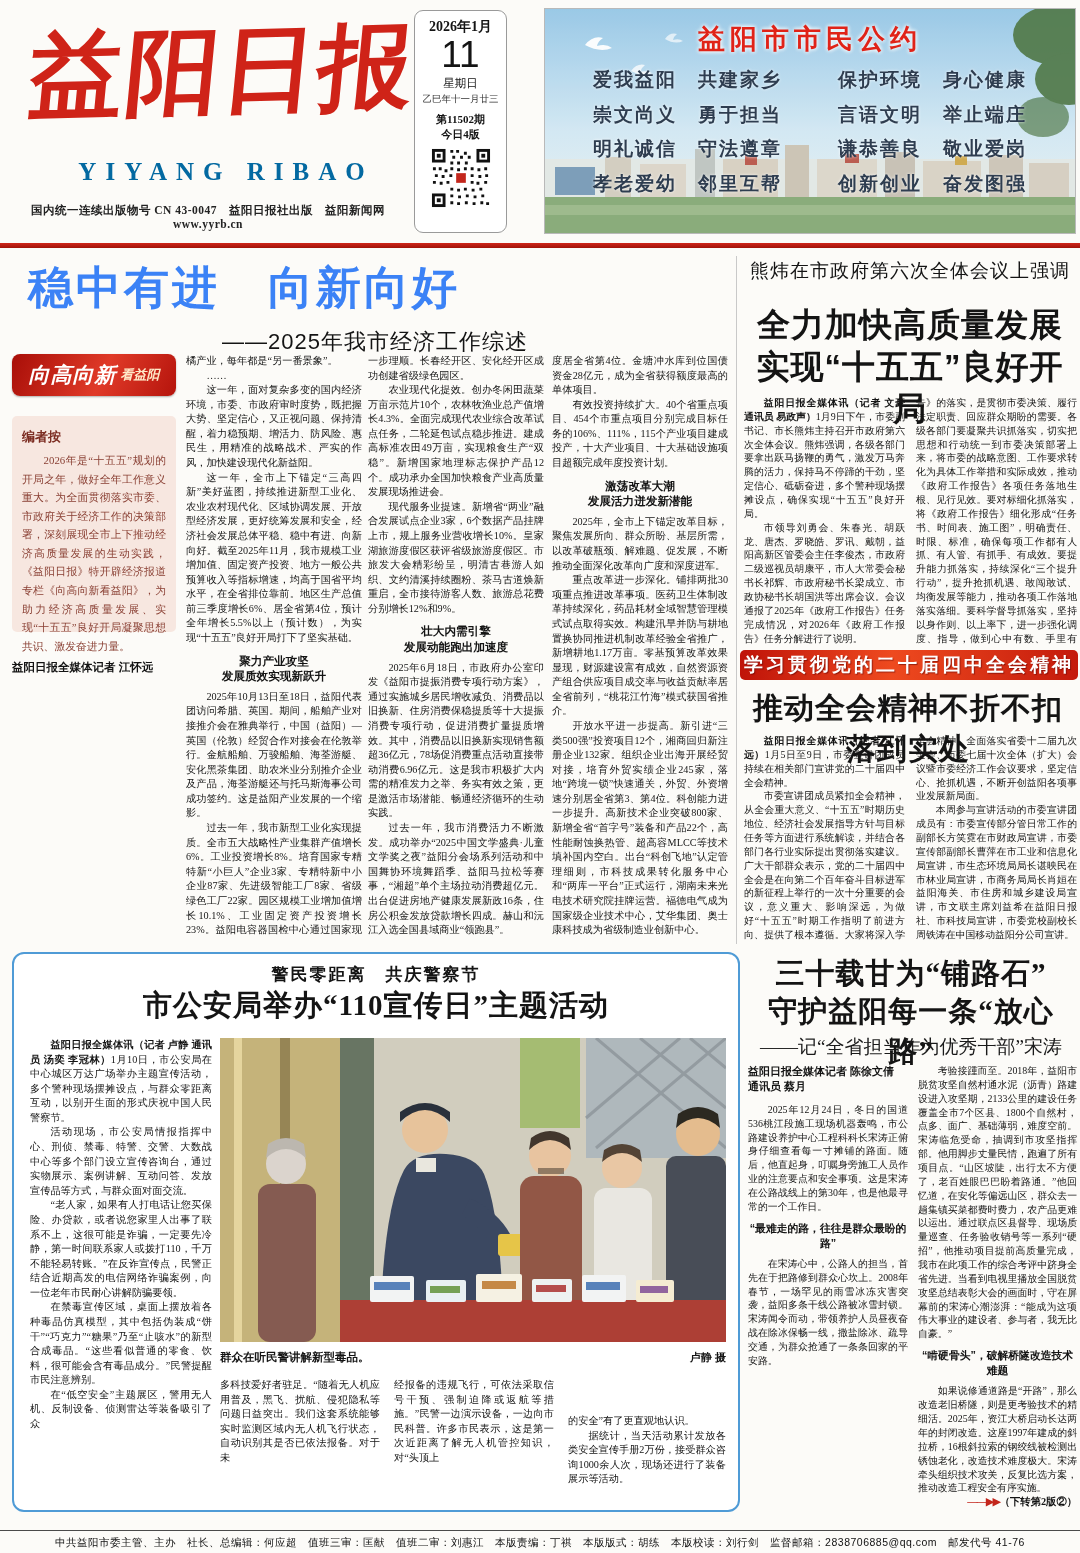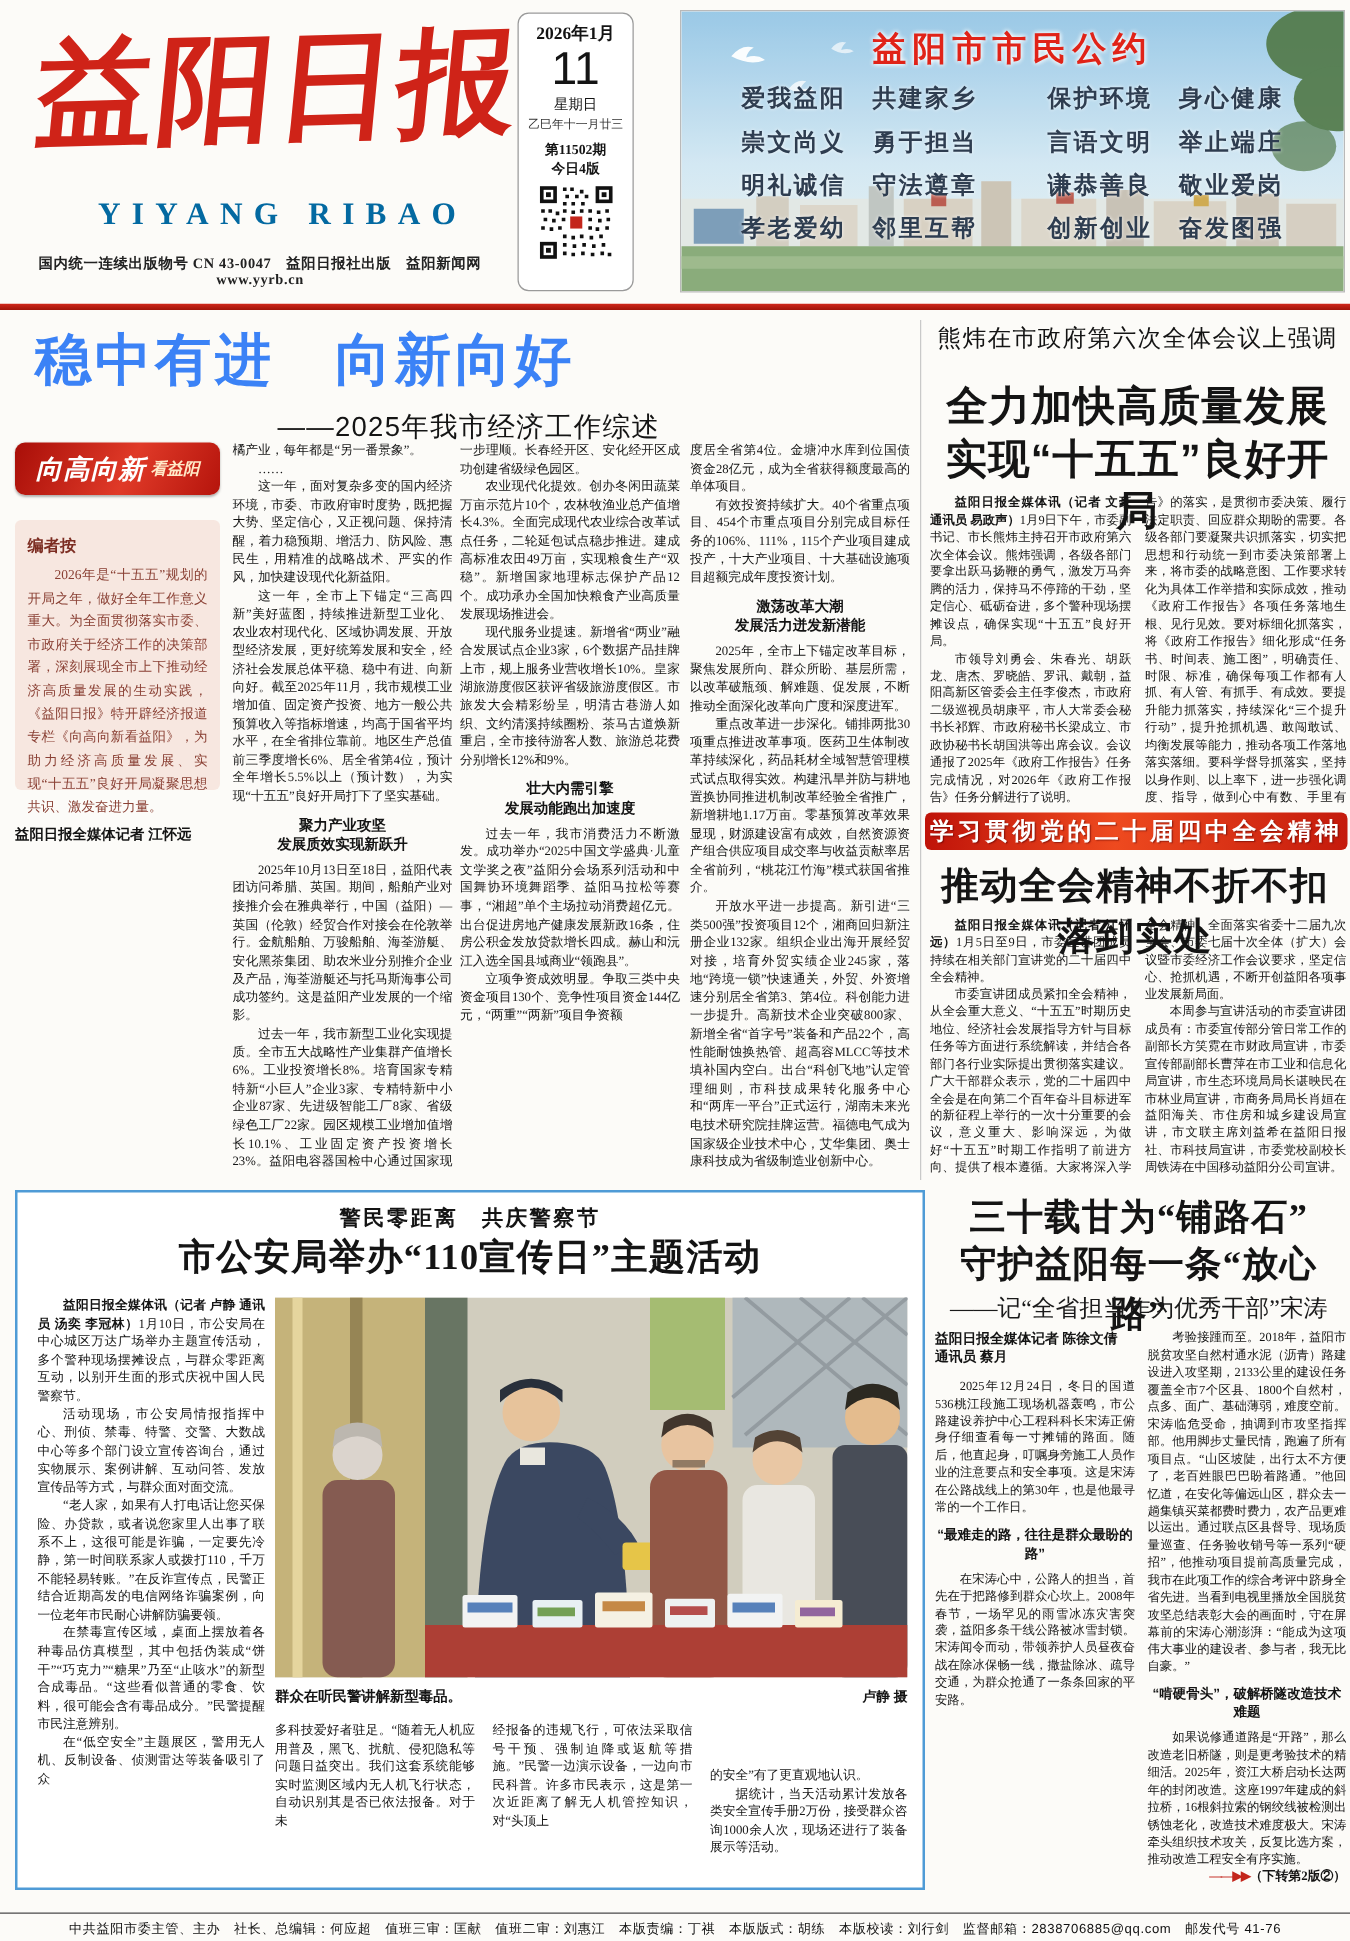--- a/index.html
+++ b/index.html
@@ -60,21 +60,21 @@
   .notebox{margin-top:20px;background:#f7e7e0;border-radius:5px;padding:12px 10px 10px;height:216px}
   .notebox .lab{font-weight:bold;font-size:13px;color:#7c2d22;margin-bottom:5px}
   .notebox .txt{font-size:10.8px;line-height:1.72;color:#8a4034;text-align:justify;text-indent:2em}
 
   .vline{background:#c9c9c9}
   .plenum-banner{border-radius:5px;background:linear-gradient(90deg,#bf1309,#ee4a1f 45%,#c41a0c);
     color:#fff;display:flex;align-items:center;justify-content:center;
     font-family:"Liberation Sans",sans-serif;font-weight:bold;font-size:19px;letter-spacing:3px;
     text-shadow:1px 1px 1px rgba(90,0,0,.55)}
 
-  .police-box{border:2px solid #4f9bd6;border-radius:0;background:#fff}
+  .police-box{border:2px solid #4f9bd6;border-radius:12px;background:#fff}
   .pol-kicker{font-size:17px;font-weight:bold;text-align:center;letter-spacing:2px}
   .caprow{display:flex;justify-content:space-between;align-items:center}
   .cap{font-family:"Liberation Sans",sans-serif;font-weight:bold;font-size:11.5px}
   .credit{font-family:"Liberation Sans",sans-serif;font-weight:bold;font-size:11px}
 
   .footer{border-top:1px solid #4a4a4a;text-align:center;font-size:10.5px;
     font-family:"Liberation Sans",sans-serif;color:#111;padding-top:5px;letter-spacing:.5px}
 </style>
 </head>
 <body>
@@ -207,20 +207,21 @@
   </div>
 
   <div class="abs bt" style="left:368px;top:354px;width:176px;height:584px;">
     <p style="text-indent:0">一步理顺。长春经开区、安化经开区成功创建省级绿色园区。</p>
     <p>农业现代化提效。创办冬闲田蔬菜万亩示范片10个，农林牧渔业总产值增长4.3%。全面完成现代农业综合改革试点任务，二轮延包试点稳步推进。建成高标准农田49万亩，实现粮食生产“双稳”。新增国家地理标志保护产品12个。成功承办全国加快粮食产业高质量发展现场推进会。</p>
     <p>现代服务业提速。新增省“两业”融合发展试点企业3家，6个数据产品挂牌上市，规上服务业营收增长10%。皇家湖旅游度假区获评省级旅游度假区。市旅发大会精彩纷呈，明清古巷游人如织、文约清溪持续圈粉、茶马古道焕新重启，全市接待游客人数、旅游总花费分别增长12%和9%。</p>
     <div class="subhd">
       <div>壮大内需引擎</div>
       <div>发展动能跑出加速度</div>
     </div>
+    <p>2025年6月18日，市政府办公室印发《益阳市提振消费专项行动方案》，通过实施城乡居民增收减负、消费品以旧换新、住房消费保稳提质等十大提振消费专项行动，促进消费扩量提质增效。其中，消费品以旧换新实现销售额超36亿元，78场促消费重点活动直接带动消费6.96亿元。这是我市积极扩大内需的精准发力之举、务实有效之策，更是激活市场潜能、畅通经济循环的生动实践。</p>
     <p>过去一年，我市消费活力不断激发。成功举办“2025中国文学盛典·儿童文学奖之夜”益阳分会场系列活动和中国舞协环境舞蹈季、益阳马拉松等赛事，“湘超”单个主场拉动消费超亿元。出台促进房地产健康发展新政16条，住房公积金发放贷款增长四成。赫山和沅江入选全国县域商业“领跑县”。</p>
     <p>立项争资成效明显。争取三类中央资金项目130个、竞争性项目资金144亿元，“两重”“两新”项目争资额</p>
   </div>
 
   <div class="abs bt" style="left:552px;top:354px;width:176px;height:584px;">
     <p style="text-indent:0">度居全省第4位。金塘冲水库到位国债资金28亿元，成为全省获得额度最高的单体项目。</p>
     <p>有效投资持续扩大。40个省重点项目、454个市重点项目分别完成目标任务的106%、111%，115个产业项目建成投产，十大产业项目、十大基础设施项目超额完成年度投资计划。</p>
     <div class="subhd">
       <div>激荡改革大潮</div>
       <div>发展活力迸发新潜能</div>

